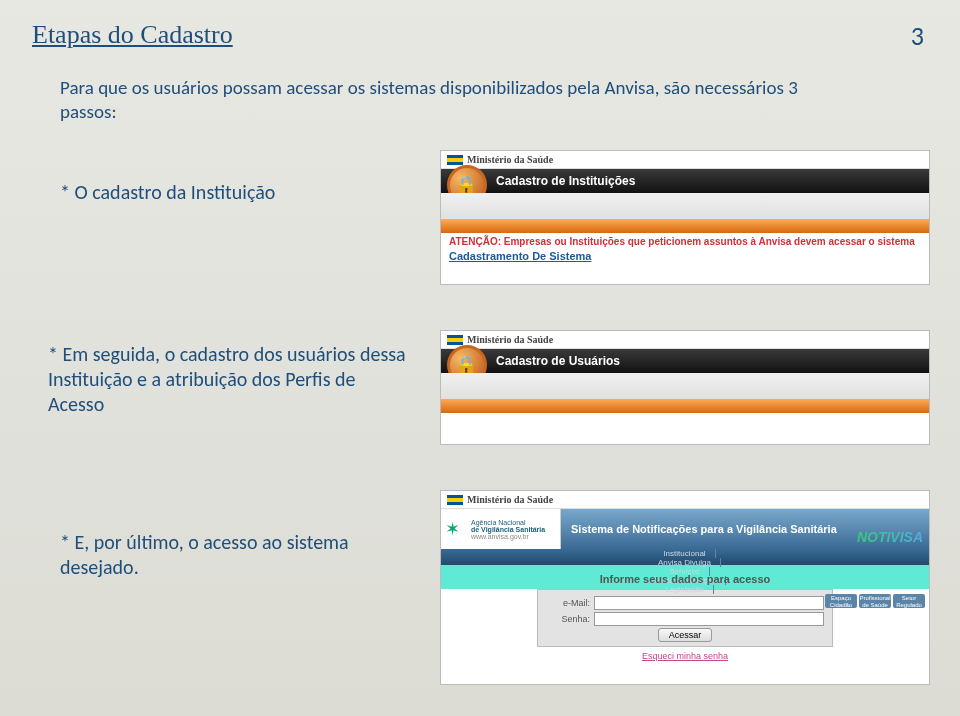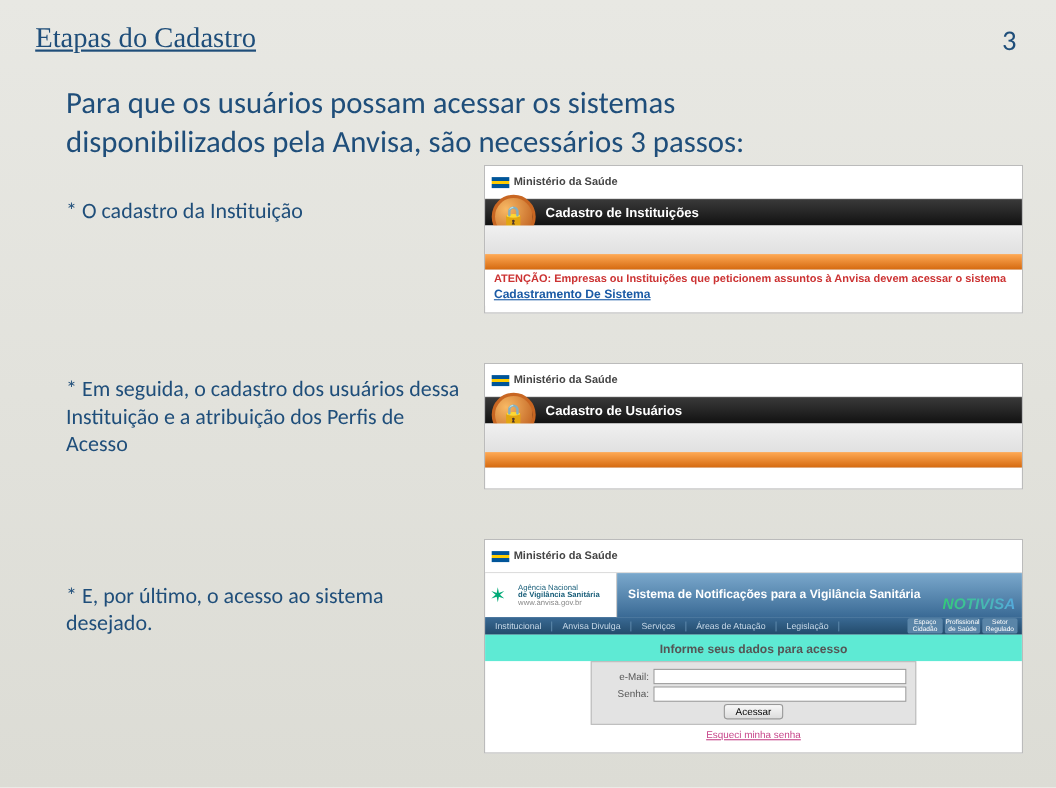--- a/index.html
+++ b/index.html
@@ -25,54 +25,55 @@
     top: 20px;
     right: 36px;
     font-size: 26px;
     color: #1f4e7a;
   }
   .intro {
     position: absolute;
     top: 76px;
     left: 60px;
     width: 740px;
-    font-size: 28px;
+    font-size: 19px;
     color: #1f4e7a;
     line-height: 1.25;
   }
   .step-text {
     position: absolute;
     font-size: 20px;
     color: #1f4e7a;
     line-height: 1.25;
   }
   .step1-text { top: 180px; left: 60px; width: 360px; }
-  .step2-text { top: 342px; left: 60px; width: 360px; }
+  .step2-text { top: 342px; left: 48px; width: 360px; }
   .step3-text { top: 530px; left: 60px; width: 360px; }
 
   
   .panel {
     position: absolute;
     background: #fff;
     border: 1px solid #bbb;
     font-family: Verdana, Arial, sans-serif;
     font-size: 10px;
   }
   .panel1 { top: 150px; left: 440px; width: 490px; height: 135px; }
   .panel2 { top: 330px; left: 440px; width: 490px; height: 115px; }
   .panel3 { top: 490px; left: 440px; width: 490px; height: 195px; }
 
   .ms-bar {
-    height: 30px;
+    height: 18px;
     background: #fff;
     border-bottom: 1px solid #ddd;
     padding: 2px 6px;
     display: flex;
     align-items: center;
     gap: 4px;
+    font-family: Liberation Serif, serif;
   }
   .ms-flag {
     width: 16px; height: 10px;
     background: linear-gradient(to bottom, #059 33%, #fc0 33% 66%, #059 66%);
   }
   .ms-text { font-size: 10px; color: #444; font-weight: bold; }
 
   .black-bar {
     height: 24px;
     background: linear-gradient(to bottom, #3a3a3a, #111);
@@ -156,20 +157,21 @@
     background: linear-gradient(90deg,#3c7,#5ad);
     -webkit-background-clip: text; background-clip:text; color: transparent;
   }
   .tabs-row {
     height: 16px;
     display:flex;
     background: linear-gradient(to bottom,#3a6a95,#224a6a);
     color:#c6d8e8;
     font-size:8px;
     align-items:center;
+    flex-direction:column;
   }
   .tabs-row span { padding: 0 9px; border-right:1px solid #5a85a8; }
   .right-icons {
     margin-left:auto; display:flex; gap:2px; padding-right:4px;
   }
   .right-icons div {
     width:32px; height:14px; background:#5a85a8; border-radius:2px;
     font-size:6px; color:#fff; text-align:center; line-height:7px; padding-top:1px;
   }
   .form-title {

